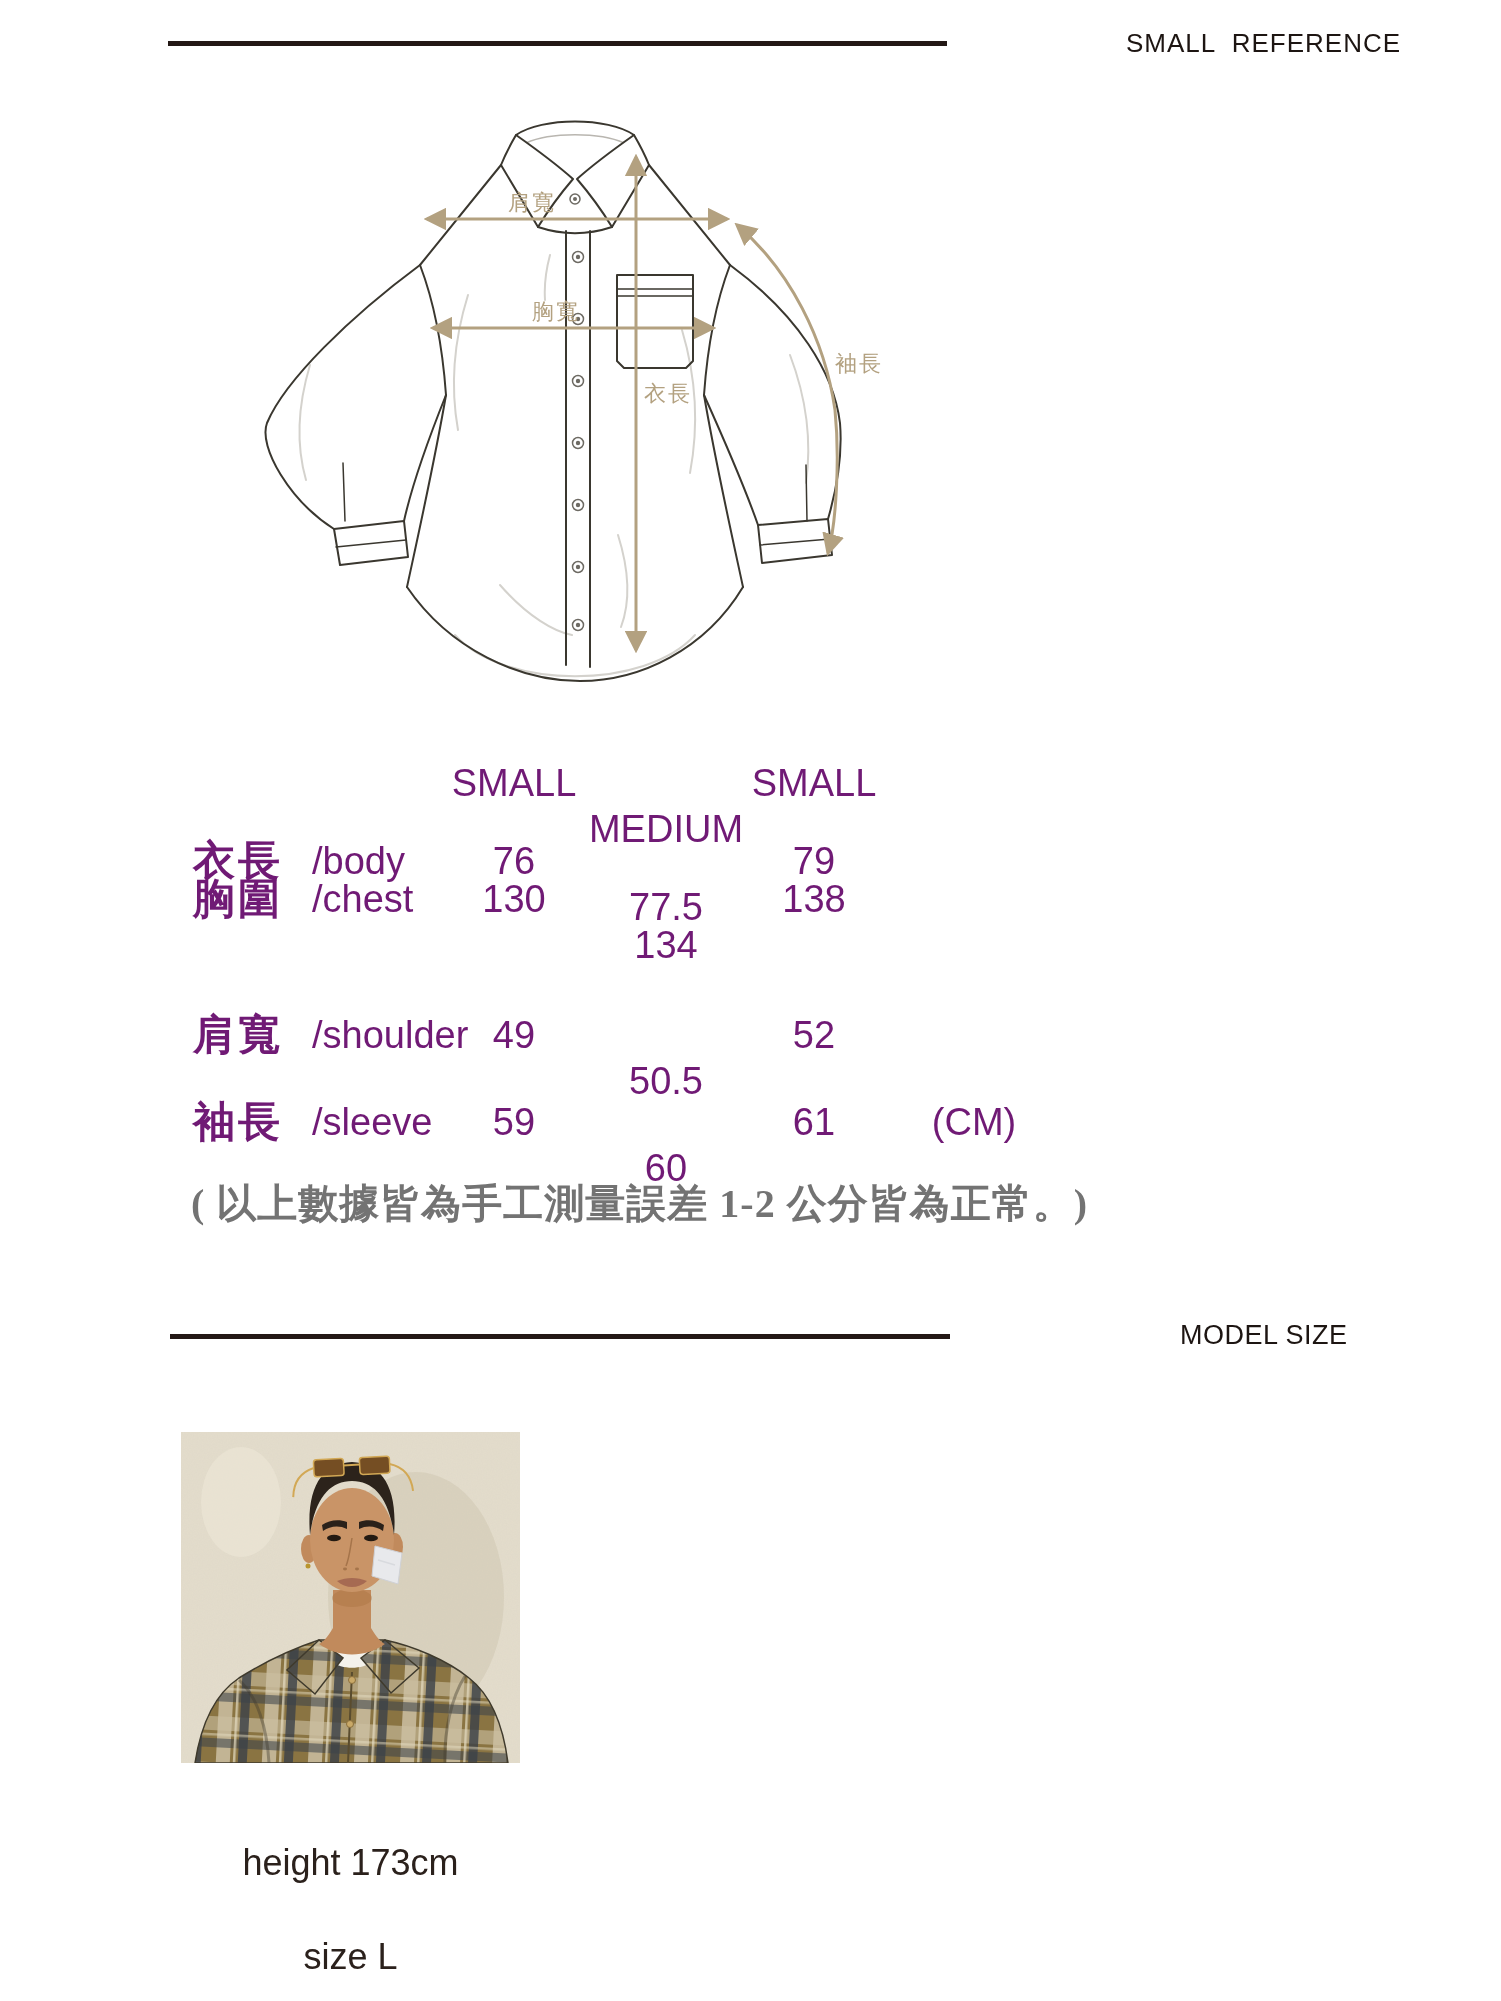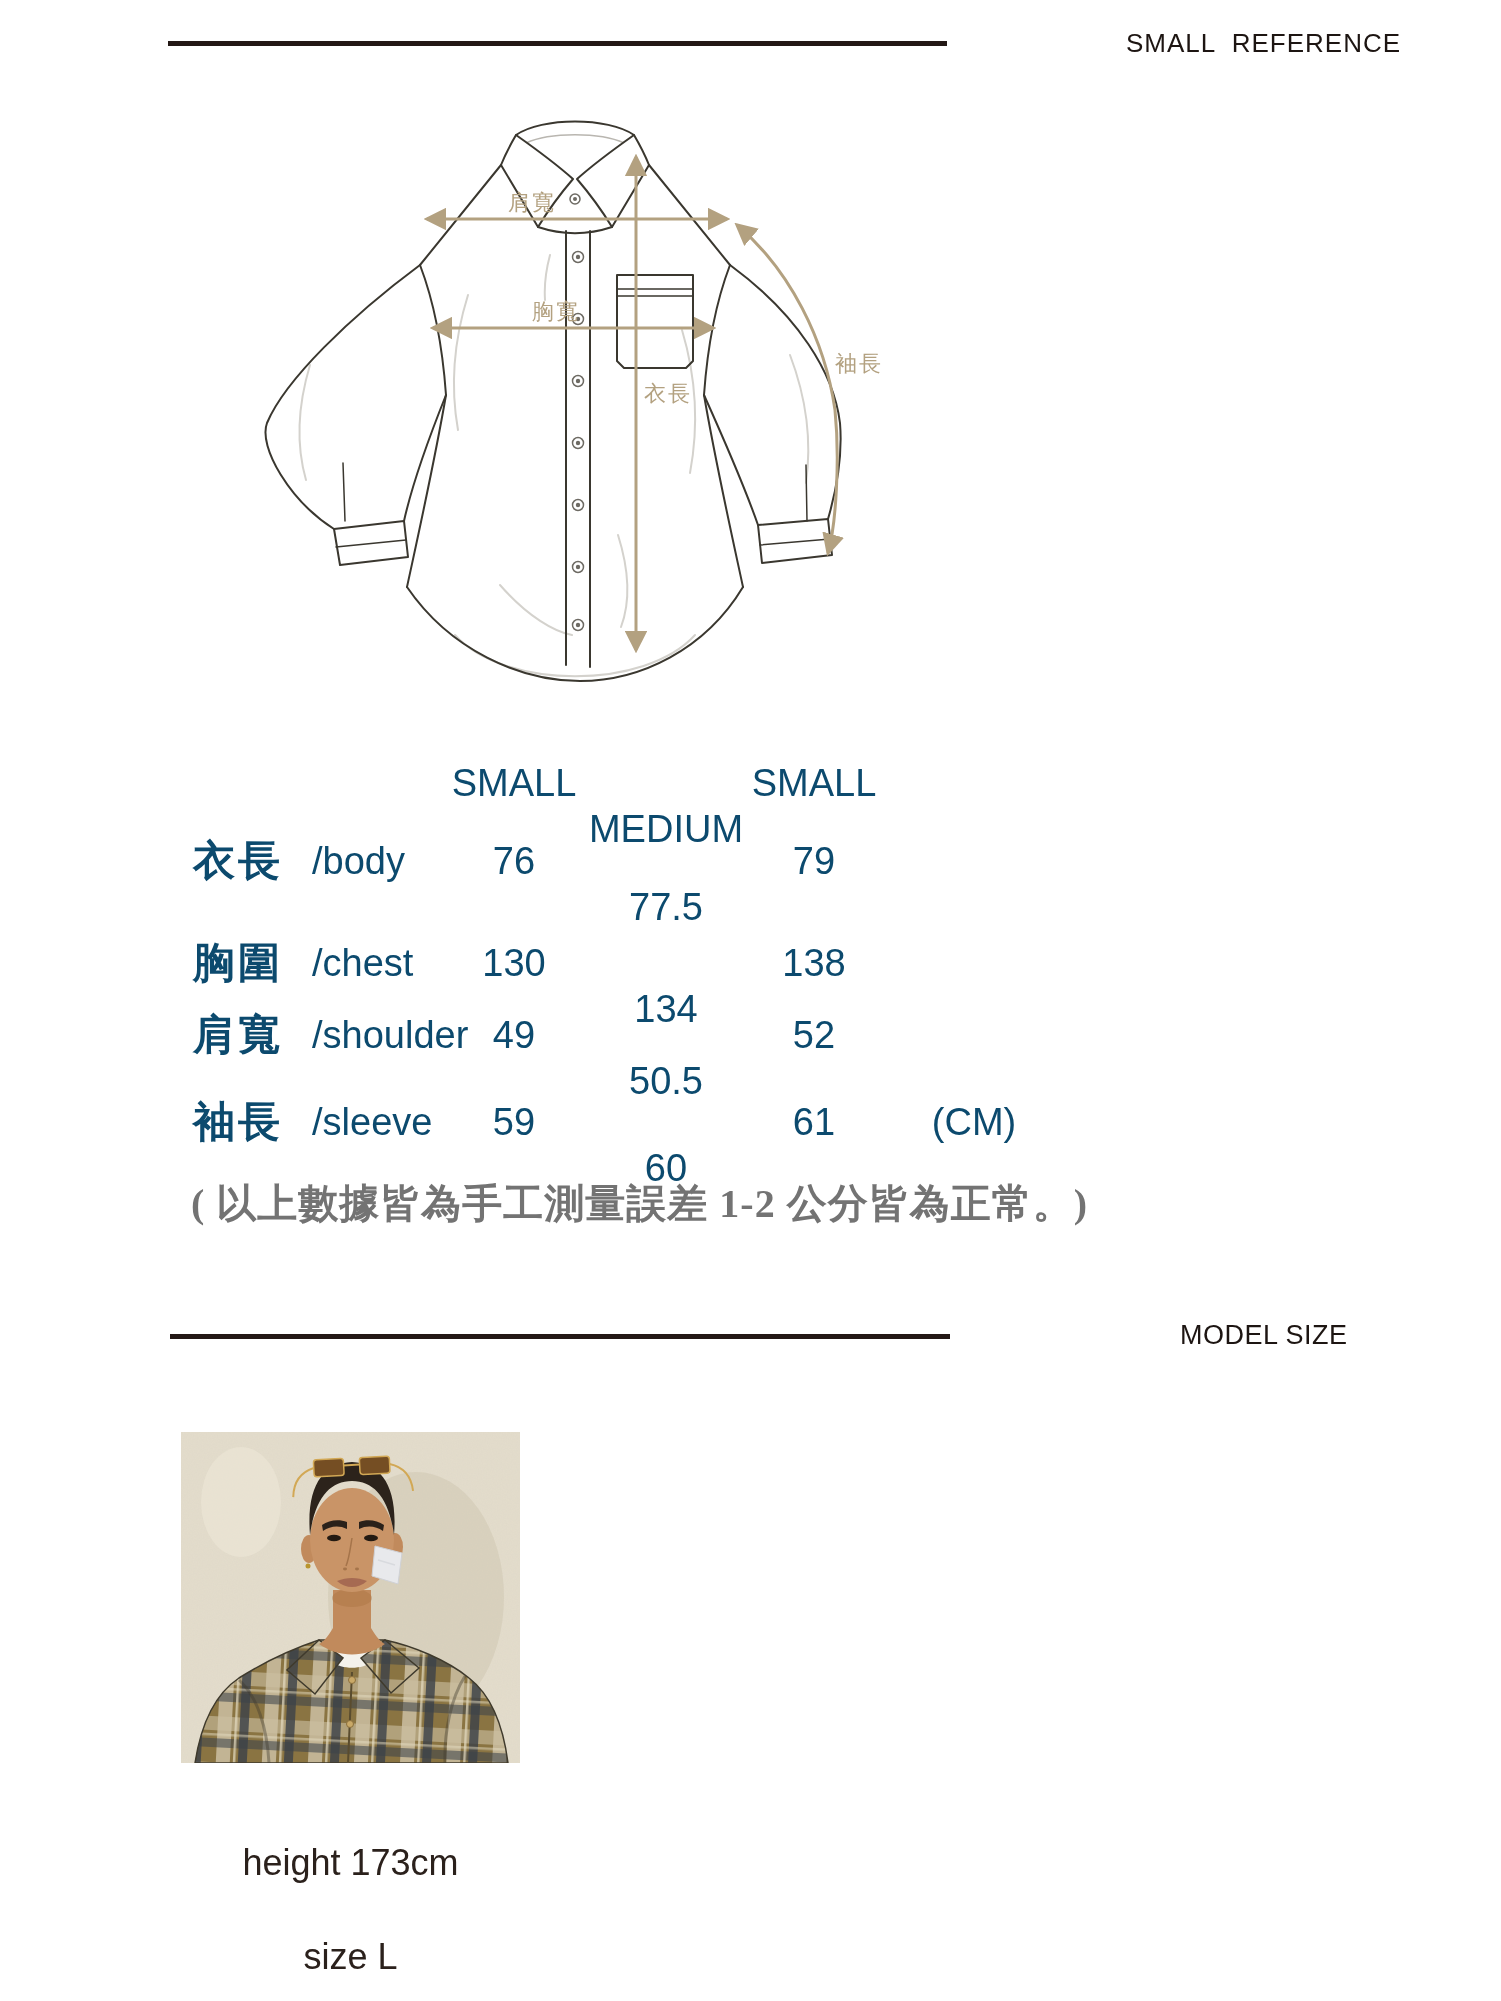--- a/index.html
+++ b/index.html
@@ -12,21 +12,21 @@
   .rule-model { left:170px; top:1334px; width:780px; height:5px; }
 
   .sec-title { position:absolute; color:#1d1512; white-space:pre; line-height:1; }
   .title-size-ref   { left:1126px; top:30px;   font-size:26px; letter-spacing:1px; }
   .title-model-size { left:1180px; top:1322px; font-size:27px; letter-spacing:0.5px; }
 
   
   .size-table { position:absolute; left:0; top:0; width:1501px; }
   .size-header, .size-row { position:absolute; left:0; width:1501px; height:46px; }
   .size-header { top:760px; }
-  .cell { position:absolute; font-size:38px; line-height:46px; color:#0c4a6e; }
+  .cell { position:absolute; font-size:38px; line-height:46px; color:#701a75; }
   .cell.zh { left:193px; font-size:42px; font-weight:600; letter-spacing:3px; }
   .cell.en { left:312px; }
   .c1 { left:432px; width:164px; text-align:center; }
   .c2 { left:584px; width:164px; text-align:center;margin-top:46px; }
   .c3 { left:732px; width:164px; text-align:center; }
   .unit { left:896px; width:156px; text-align:center; }
   .note {
     position:absolute; left:191px; top:1176px; font-size:40px; font-weight:600;
     letter-spacing:1px; color:#737373; white-space:pre;font-family:Liberation Serif, serif;
   }
@@ -142,21 +142,21 @@
       <span class="cell c3">SMALL</span>
     </div>
     <div id="size-rows">
         <div class="size-row" style="top: 838px;">
           <span class="cell zh">衣長</span>
           <span class="cell en">/body</span>
           <span class="cell c1">76</span>
           <span class="cell c2">77.5</span>
           <span class="cell c3">79</span>
         </div>
-        <div class="size-row" style="top: 940px;">
+        <div class="size-row" style="top: 876px;">
           <span class="cell zh">胸圍</span>
           <span class="cell en">/chest</span>
           <span class="cell c1">130</span>
           <span class="cell c2">134</span>
           <span class="cell c3">138</span>
         </div>
         <div class="size-row" style="top: 1012px;">
           <span class="cell zh">肩寬</span>
           <span class="cell en">/shoulder</span>
           <span class="cell c1">49</span>

